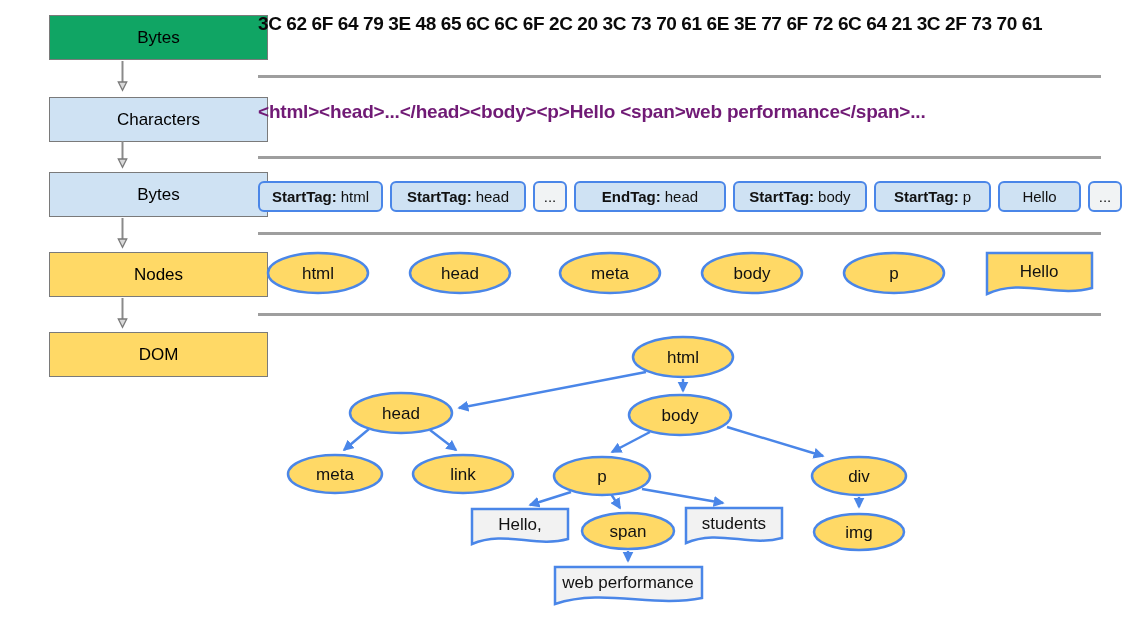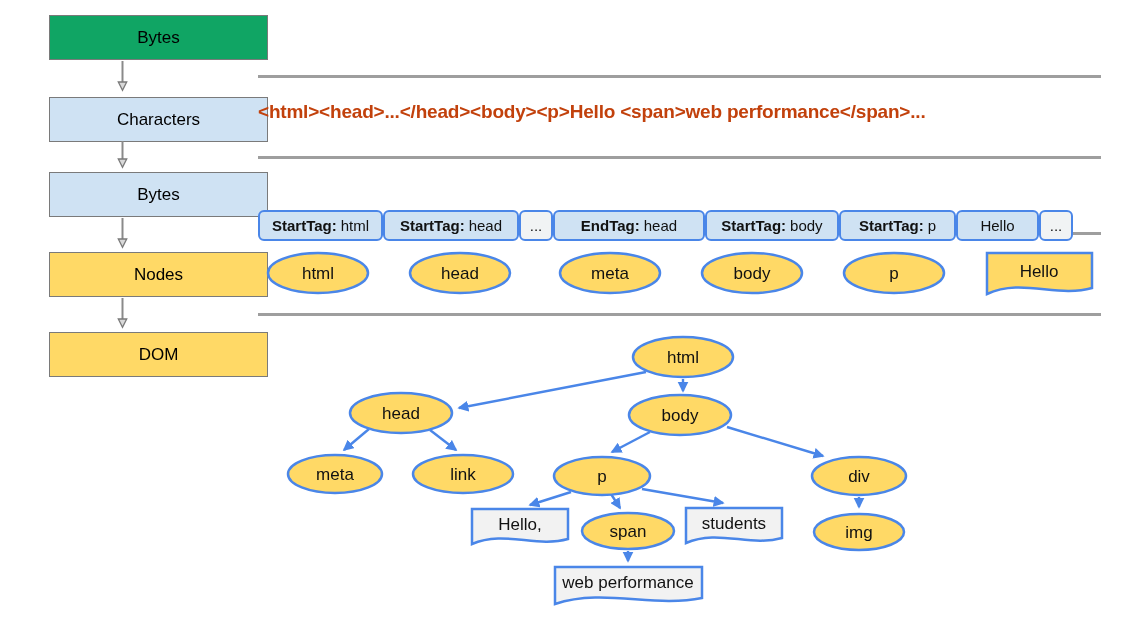--- a/index.html
+++ b/index.html
@@ -17,26 +17,26 @@
   .stage-blue{background:#CFE2F3;}
   .stage-yellow{background:#FFD966;}
   
   .hex-block{position:absolute;left:258px;top:11px;}
   .hex-line{
     white-space:nowrap;font-size:19px;font-weight:700;letter-spacing:-0.4px;
     line-height:25px;color:#0a0a0a;
   }
   .chars-line{
     position:absolute;left:258px;top:101px;white-space:nowrap;
-    font-size:19px;font-weight:700;letter-spacing:-0.2px;color:#c2410c;
+    font-size:19px;font-weight:700;letter-spacing:-0.2px;color:#701a75;
   }
   
   .separator{position:absolute;left:258px;width:843px;height:3px;background:#9e9e9e;}
   
-  .token-row{position:absolute;left:258px;top:181px;display:flex;margin-top:29px;}
+  .token-row{position:absolute;left:258px;top:181px;display:flex;gap:7px;}
   .token-box{
     box-sizing:border-box;height:31px;border:2px solid #4A86E8;border-radius:6px;
     display:flex;align-items:center;justify-content:center;font-size:15px;white-space:nowrap;
   }
   .token-blue{background:#CFE2F3;}
   .token-plain{background:#F1F3F4;}
   .token-box b{font-weight:700;}
   .token-box b:not(:empty){margin-right:4px;}
   
   .overlay{position:absolute;left:0;top:0;pointer-events:none;}
@@ -64,20 +64,21 @@
       <span>Bytes</span>
     </div>
   <div class="stage stage-yellow" style="top:252px">
       <span>Nodes</span>
     </div>
   <div class="stage stage-yellow" style="top:332px">
       <span>DOM</span>
     </div>
 
   <div class="hex-block">
+    <div class="hex-line">3C 62 6F 64 79 3E 48 65 6C 6C 6F 2C 20 3C 73 70 61 6E 3E 77 6F 72 6C 64 21 3C 2F 73 70 61</div>
   </div>
 
   <div class="chars-line">&lt;html&gt;&lt;head&gt;...&lt;/head&gt;&lt;body&gt;&lt;p&gt;Hello &lt;span&gt;web performance&lt;/span&gt;...</div>
 
   <div class="separator" style="top:75px"></div>
   <div class="separator" style="top:156px"></div>
   <div class="separator" style="top:232px"></div>
   <div class="separator" style="top:313px"></div>
 
   <div class="token-row">

